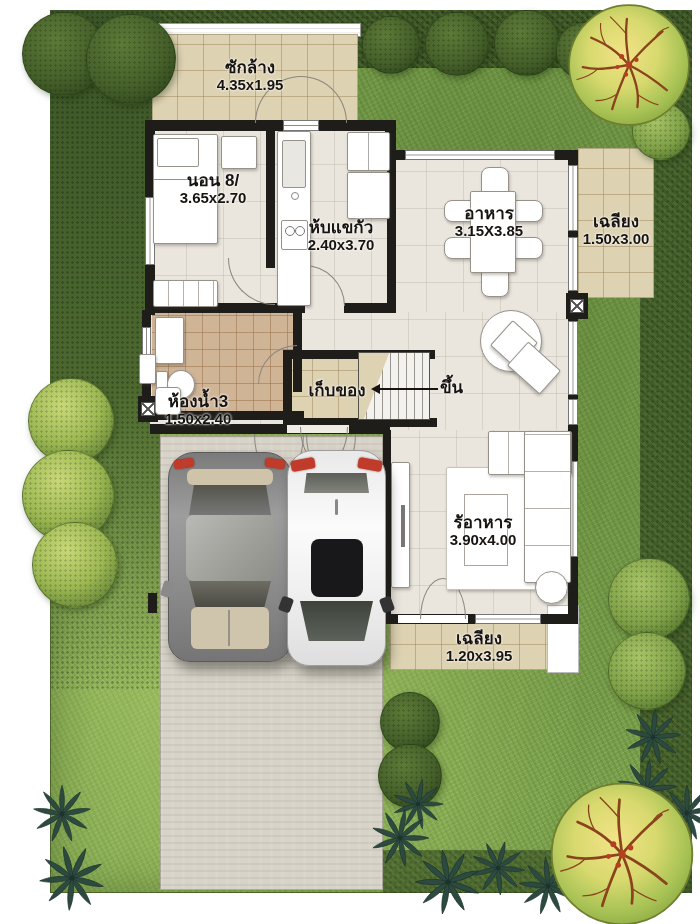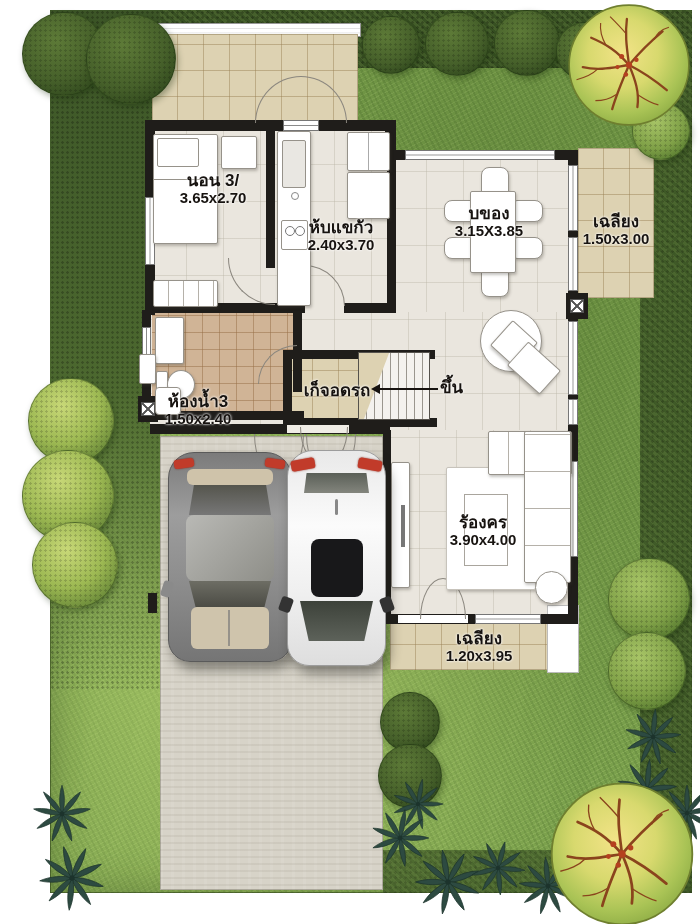--- a/index.html
+++ b/index.html
@@ -249,44 +249,48 @@
     <div class="abs fur" style="left:391px;top:462px;width:17px;height:124px;">
       <div class="abs" style="left:9px;top:42px;width:4px;height:42px;background:#777;"></div>
     </div>
     <div class="abs fur" style="left:446px;top:467px;width:88px;height:121px;border-color:#c7c3bb;">
       <div class="abs" style="left:17px;top:26px;width:42px;height:70px;border:1px solid #a9a59d;"></div>
     </div>
     <div class="abs fur" style="left:488px;top:431px;width:82px;height:42px;background:repeating-linear-gradient(90deg,#fff 0 19px,#b5b1a9 19px 20px);"></div>
     <div class="abs fur" style="left:524px;top:431px;width:45px;height:150px;background:repeating-linear-gradient(0deg,#fff 0 36px,#b5b1a9 36px 37px);"></div>
     <div class="abs fur" style="left:535px;top:571px;width:31px;height:31px;border-radius:50%;"></div>
 
+    <div class="abs lbl" style="left:175px;top:58px;width:150px;">
+      <div class="nm">ซักล้าง</div>
+      <div class="dm">4.35x1.95</div>
+    </div>
     <div class="abs lbl" style="left:138px;top:171px;width:150px;">
-      <div class="nm">นอน 3/</div>
+      <div class="nm">นอน 8/</div>
       <div class="dm">3.65x2.70</div>
     </div>
     <div class="abs lbl" style="left:266px;top:218px;width:150px;">
       <div class="nm">ห้บแขกัว</div>
       <div class="dm">2.40x3.70</div>
     </div>
     <div class="abs lbl" style="left:414px;top:204px;width:150px;">
-      <div class="nm">บของ</div>
+      <div class="nm">อาหาร</div>
       <div class="dm">3.15X3.85</div>
     </div>
     <div class="abs lbl" style="left:541px;top:212px;width:150px;">
       <div class="nm">เฉลียง</div>
       <div class="dm">1.50x3.00</div>
     </div>
     <div class="abs lbl" style="left:123px;top:392px;width:150px;">
       <div class="nm">ห้องน้ำ3</div>
       <div class="dm">1.50x2.40</div>
     </div>
-    <div class="abs lbl nm" style="left:262px;top:381px;width:150px;">เก็จอดรถ</div>
+    <div class="abs lbl nm" style="left:262px;top:381px;width:150px;">เก็บของ</div>
     <div class="abs lbl nm" style="left:440px;top:378px;width:40px;text-align:left;">ขึ้น</div>
     <div class="abs lbl" style="left:408px;top:513px;width:150px;">
-      <div class="nm">รัองคร</div>
+      <div class="nm">รัอาหาร</div>
       <div class="dm">3.90x4.00</div>
     </div>
     <div class="abs lbl" style="left:404px;top:629px;width:150px;">
       <div class="nm">เฉลียง</div>
       <div class="dm">1.20x3.95</div>
     </div>
   </div>
 
   <div class="abs carbody" style="left:168px;top:452px;width:122px;height:208px;z-index:3;background:linear-gradient(180deg,#7b7b7b,#9d9d9d 30%,#8d8d8d 62%,#757575);border:1px solid #5a5a5a;">
     <div class="abs tl" style="left:5px;top:6px;width:20px;height:9px;transform:rotate(-8deg);"></div>

